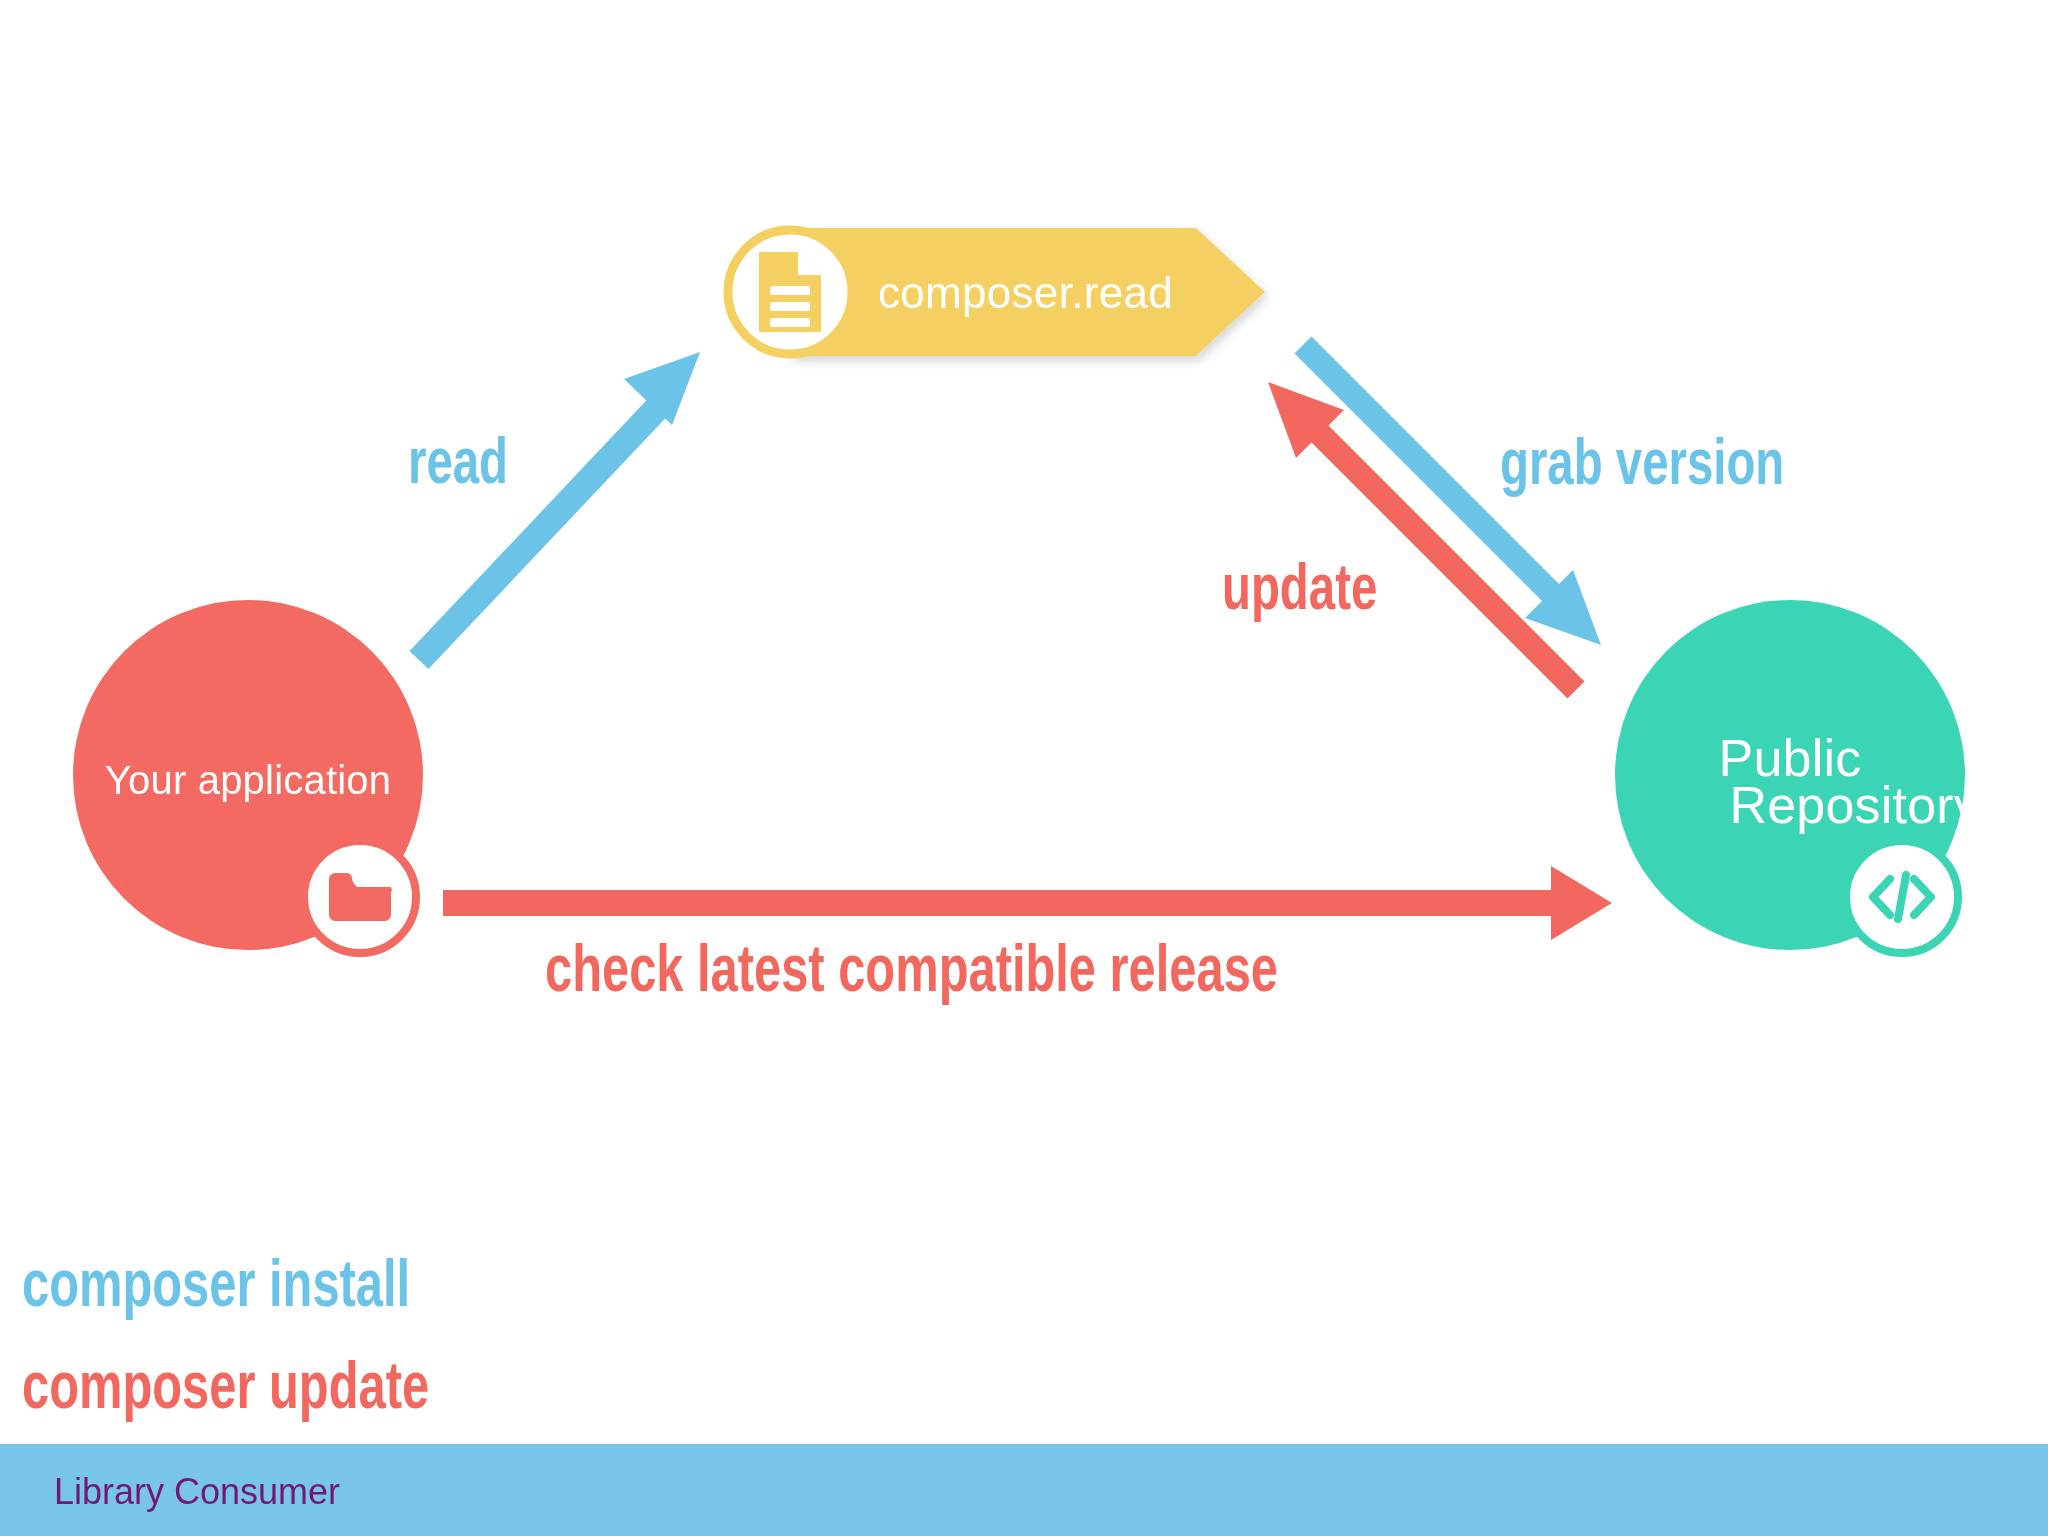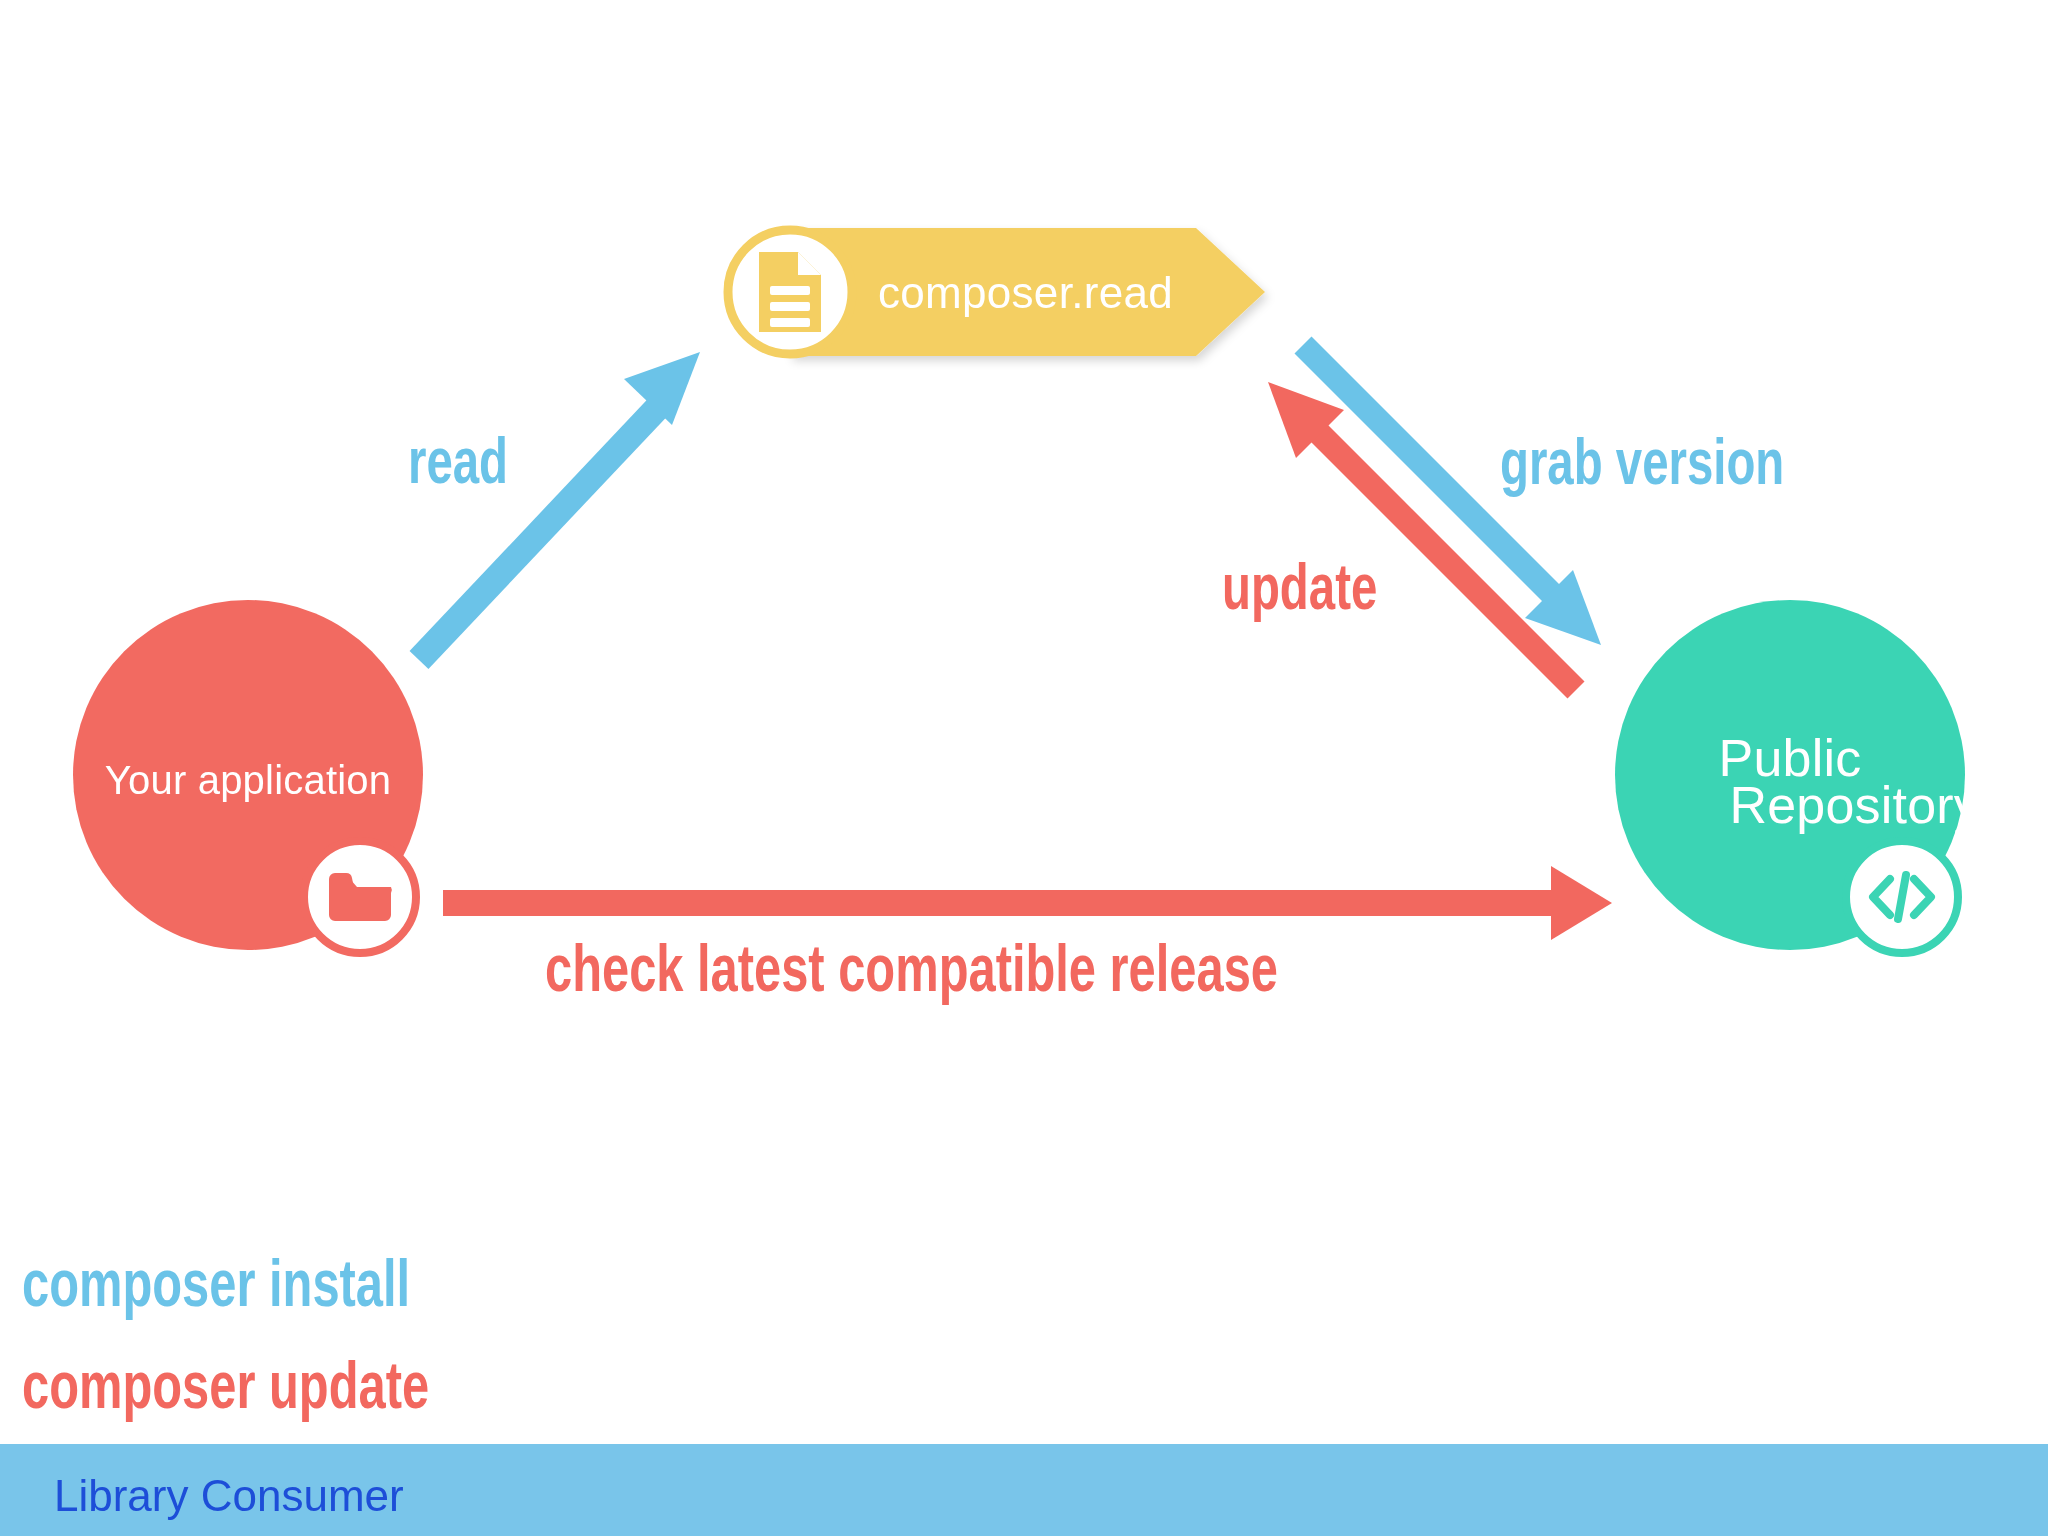--- a/index.html
+++ b/index.html
@@ -70,23 +70,23 @@
   .legend-update  { color: #F2685F; top: 1347px; }
 
   .footer-bar {
     position: absolute;
     left: 0; top: 1444px;
     width: 2048px; height: 92px;
     background: #79C5EA;
   }
   .footer-text {
     position: absolute;
-    color: #1d4ed8;
+    color: #701a75;
     font-family: "Liberation Sans", sans-serif;
-    font-size: 44px;
+    font-size: 36px;
     top: 1471px;
     white-space: nowrap;
     text-align: center;
   }
   .footer-stage-1 { left: 54px; }
   .footer-stage-2 { left: 608px; }
 </style>
 </head>
 <body>
 

